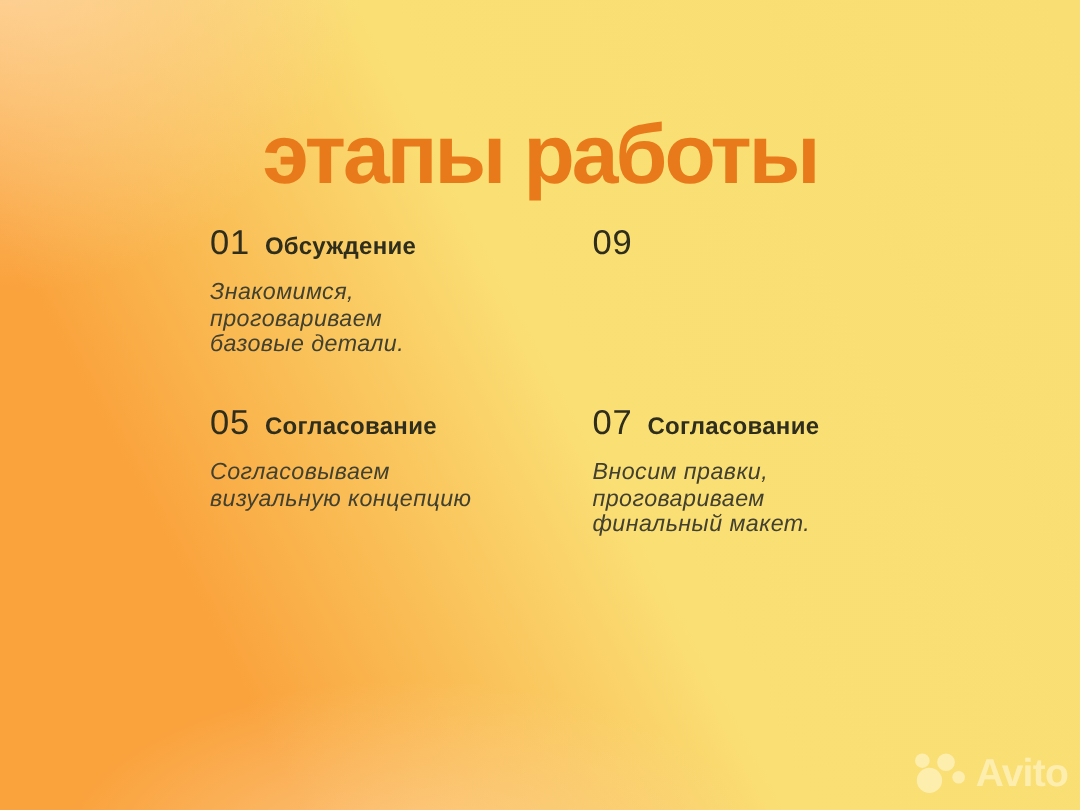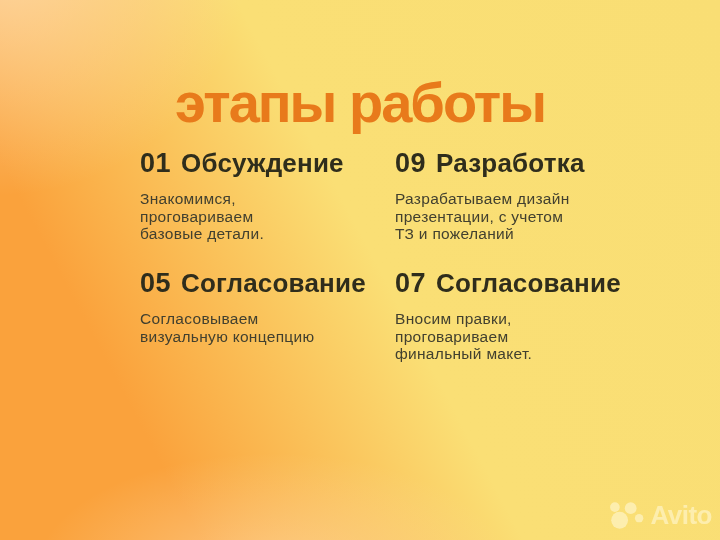--- a/index.html
+++ b/index.html
@@ -40,36 +40,37 @@
     grid-template-rows:120px auto;
   }
   .step{width:240px;}
   .step-head{
     display:flex;
     align-items:baseline;
     gap:10px;
     color:var(--heading-color);
   }
   .step-number{
-    font-size:27px;
-    font-weight:700;
+    font-size:23px;
+    font-weight:400;
     letter-spacing:0.5px;
   }
   .step-title{
-    font-size:26px;
+    font-size:16px;
     font-weight:bold;
     letter-spacing:0.2px;
   }
   .step-desc{
     margin-top:11px;
     font-size:15.5px;
     line-height:17.5px;
     letter-spacing:0.3px;
     color:var(--body-color);
     white-space:pre-line;
+    font-style:italic;
   }
   .watermark{
     position:absolute;
     right:8px;bottom:9px;
     display:flex;
     align-items:center;
     gap:3px;
     color:var(--wm-color);
   }
   .wm-logo{display:block;}
@@ -94,25 +95,21 @@
         <span class="step-title">Обсуждение</span>
       </div>
       <div class="step-desc">Знакомимся,
 проговариваем
 базовые детали.</div>
     </div>
 
     <div class="step">
       <div class="step-head">
         <span class="step-number">09</span>
-        <span class="step-title">Разработка</span>
       </div>
-      <div class="step-desc">Разрабатываем дизайн
-презентации, с учетом
-ТЗ и пожеланий</div>
     </div>
 
     <div class="step">
       <div class="step-head">
         <span class="step-number">05</span>
         <span class="step-title">Согласование</span>
       </div>
       <div class="step-desc">Согласовываем
 визуальную концепцию</div>
     </div>

